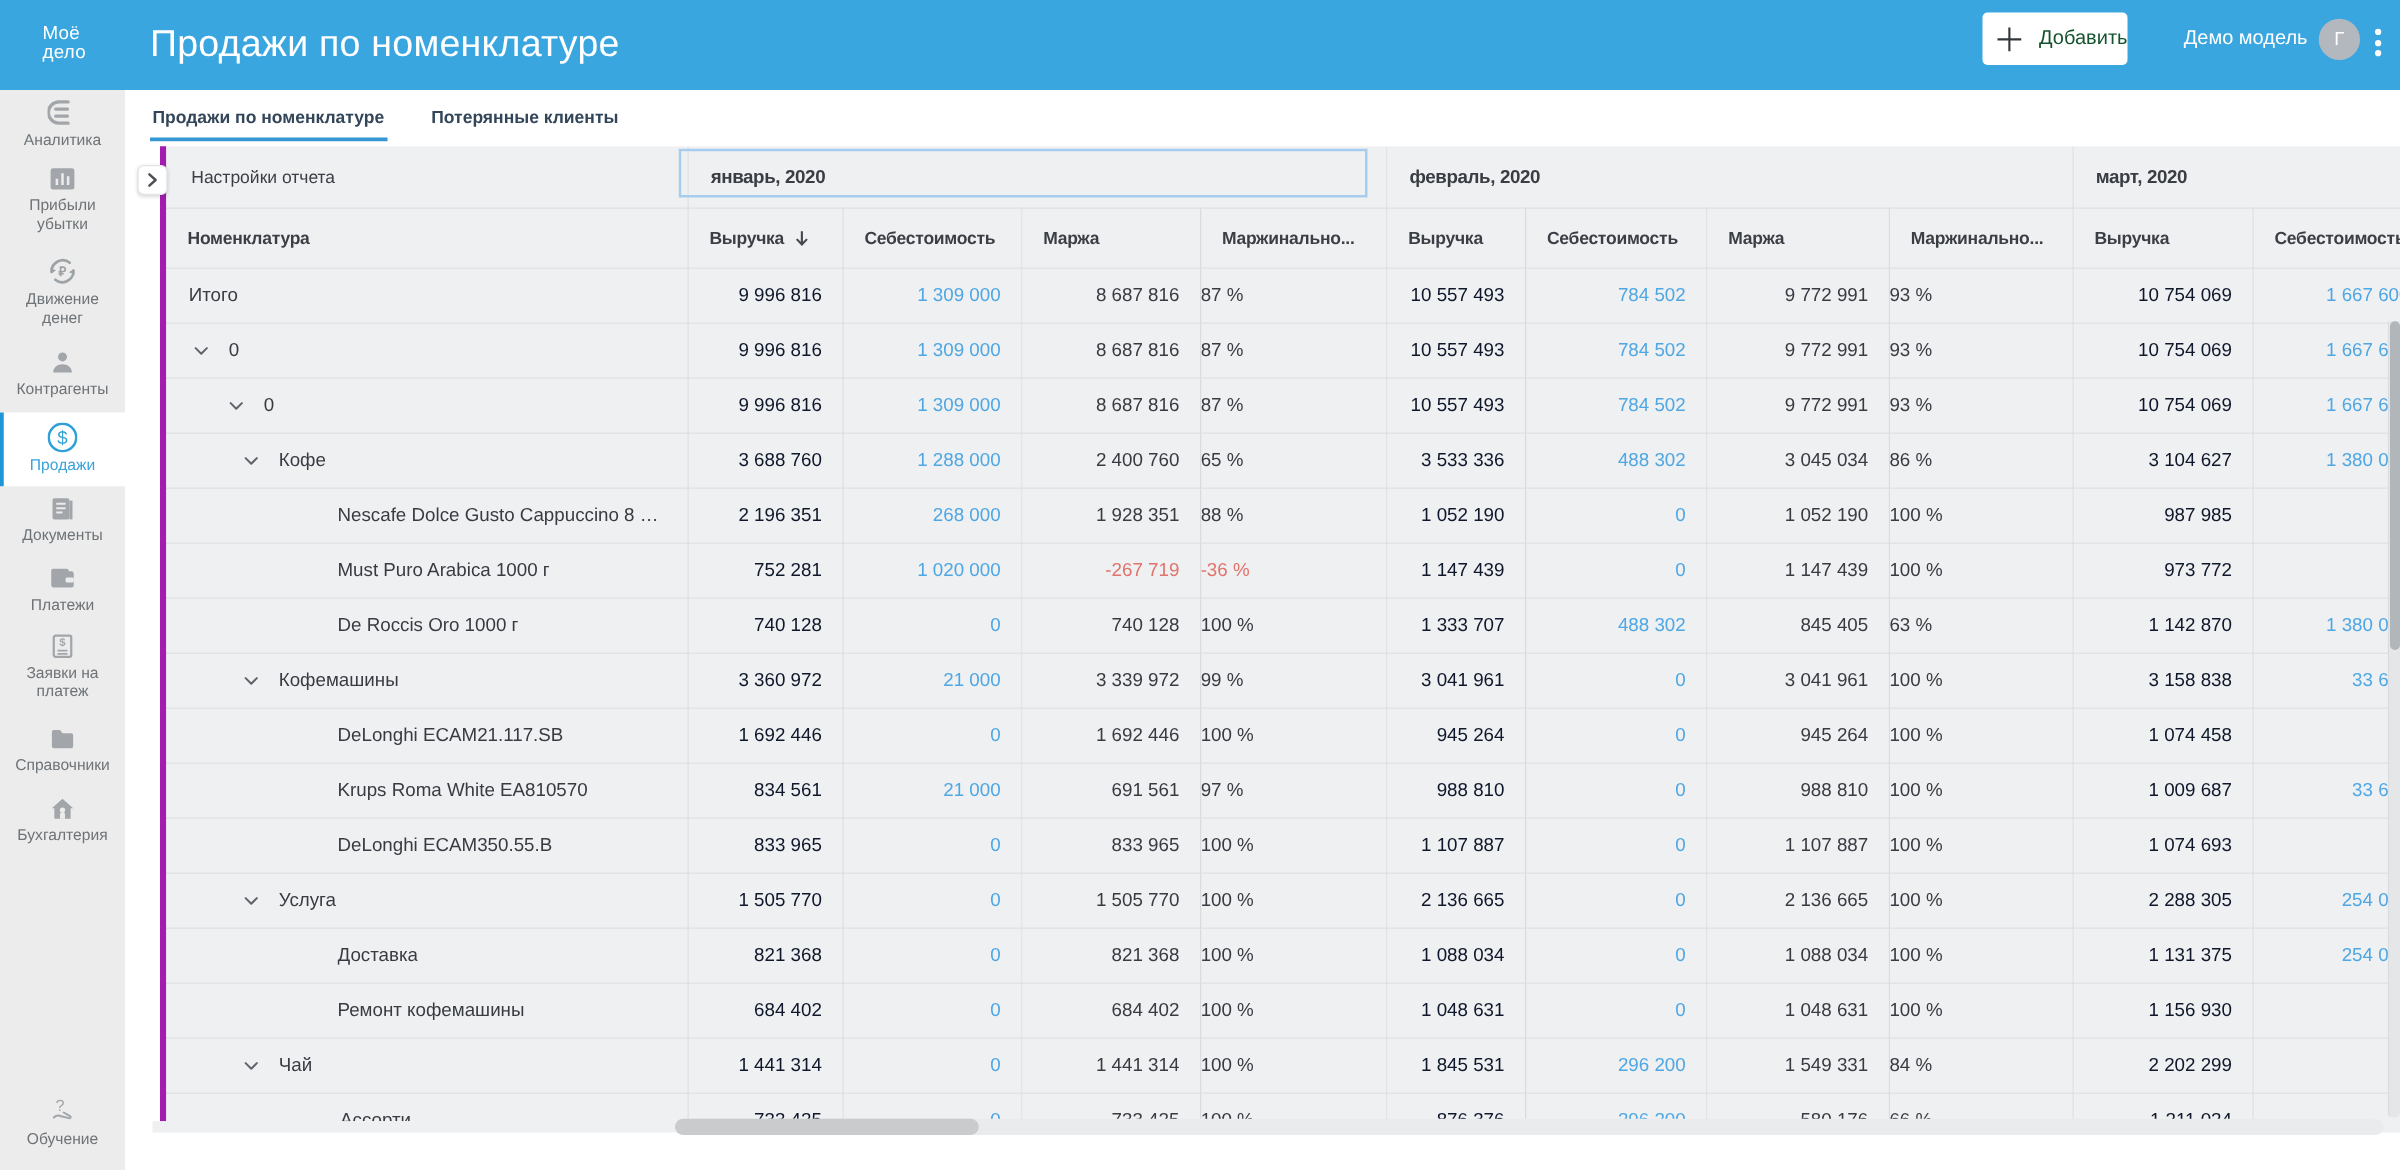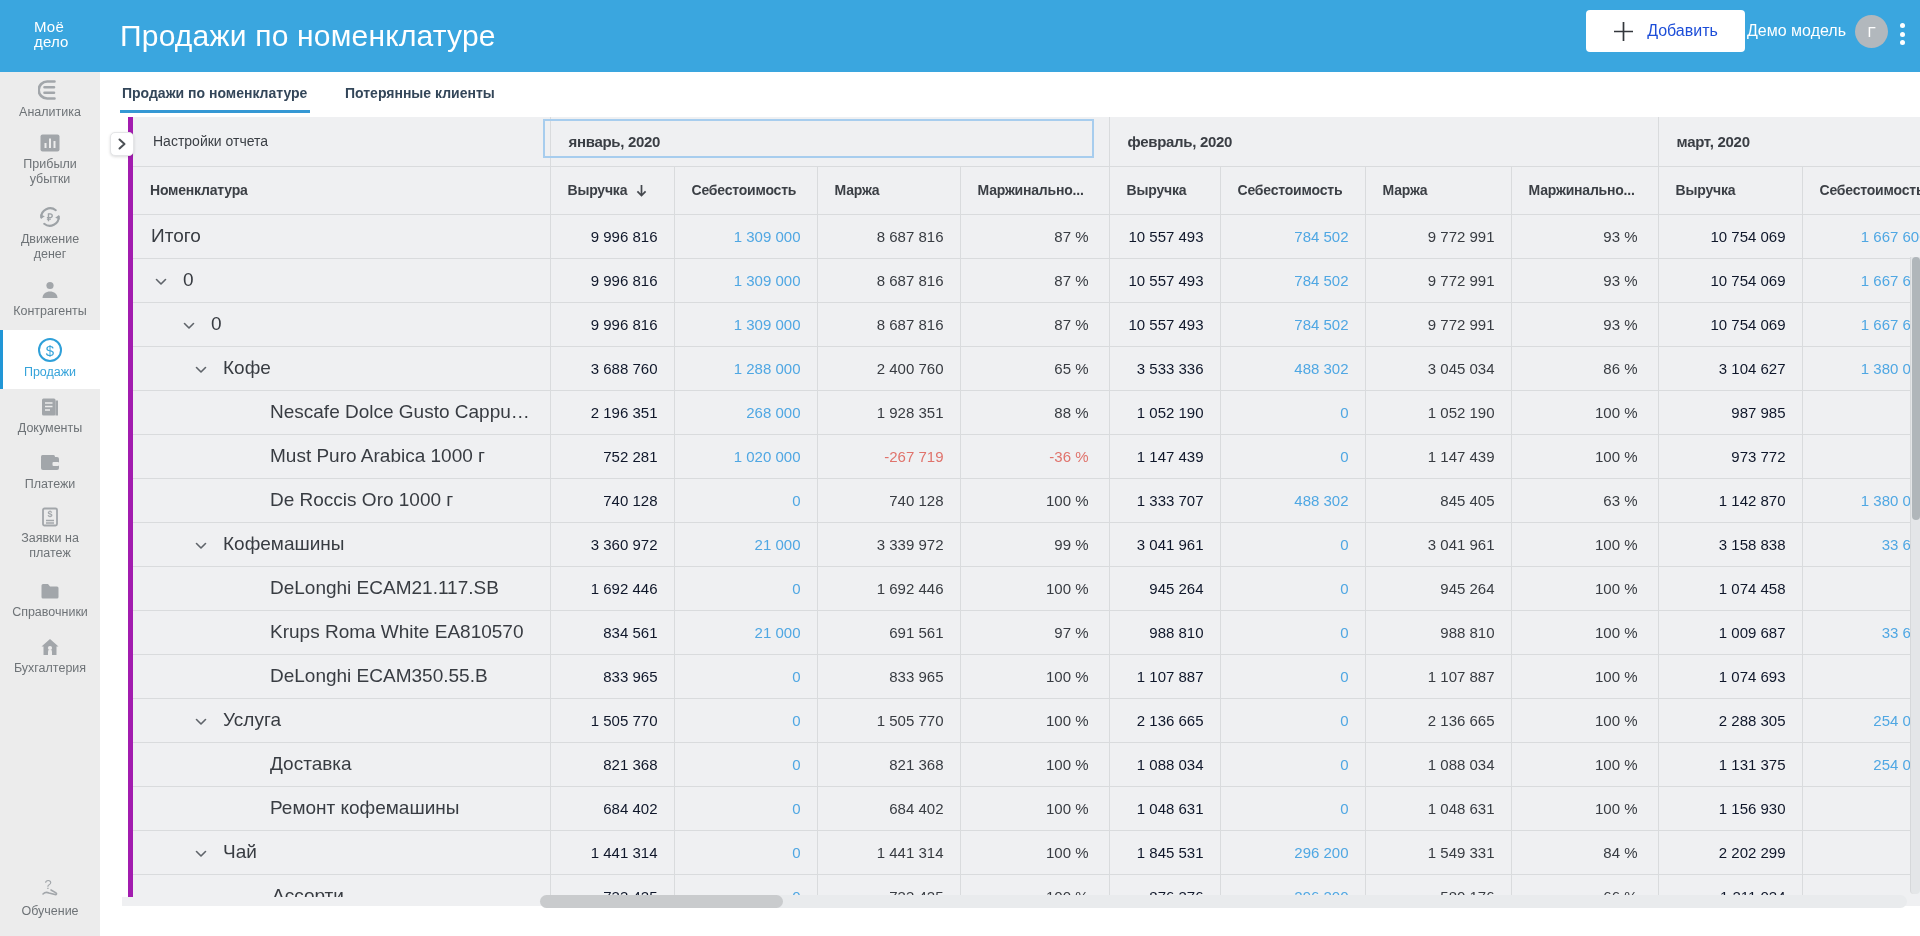--- a/index.html
+++ b/index.html
@@ -3,22 +3,22 @@
 <title>Продажи по номенклатуре</title>
 <style>
 *{margin:0;padding:0;box-sizing:border-box}
 html,body{width:1920px;height:936px;overflow:hidden;background:#fff;
  font-family:"Liberation Sans",sans-serif;-webkit-font-smoothing:antialiased}
 
 #topbar{position:absolute;left:0;top:0;width:1920px;height:72px;background:#3aa6df}
 #logo{position:absolute;left:34px;top:19px;color:#fff;font-weight:normal;
  font-size:15px;line-height:15px;letter-spacing:.2px}
 #title{position:absolute;left:120px;top:19px;color:#fff;font-size:30px;line-height:34px;font-weight:400;letter-spacing:.2px}
-#addbtn{position:absolute;left:1586px;top:10px;width:159px;height:42px;background:#fff;border-radius:4px;
- display:flex;align-items:center;justify-content:center;gap:13px;color:#1d4ed8;font-size:16px}
+#addbtn{position:absolute;left:1586px;top:10px;width:116px;height:42px;background:#fff;border-radius:4px;
+ display:flex;align-items:center;justify-content:flex-end;gap:13px;color:#14532d;font-size:16px}
 #demo{position:absolute;right:74px;top:22px;color:#fff;font-size:16px}
 #avatar{position:absolute;left:1855px;top:15px;width:33px;height:33px;border-radius:50%;background:#b2b8bd;
  color:#fff;font-size:15px;display:flex;align-items:center;justify-content:center}
 #dots{position:absolute;left:1900px;top:23px;display:flex;flex-direction:column;gap:3.5px}
 #dots i{width:5px;height:5px;border-radius:50%;background:#fff}
 
 #side{position:absolute;left:0;top:72px;width:100px;height:864px;background:#ececec}
 .sitem{position:absolute;left:0;width:100px;text-align:center;color:#6e7377;font-size:12.5px;line-height:14.5px}
 .sitem svg{display:block;margin:0 auto 3px}
 .active-bg{position:absolute;left:0;top:258px;width:100px;height:59px;background:#fff}
@@ -39,24 +39,24 @@
 tr.hrow{height:48px}
 tr.drow{height:44px}
 tr.hrow td{font-weight:bold;font-size:14px;letter-spacing:-0.2px;padding-left:17px;color:#3b3f45}
 td.mcell{font-weight:bold;font-size:15px;letter-spacing:-0.3px;padding-left:18px;color:#3a3e44}
 td.c0{padding-left:18px;text-overflow:ellipsis}
 td.l1{padding-left:22px}
 td.l2{padding-left:50px}
 td.l3{padding-left:62px}
 td.l4{padding-left:137px}
 .chev{margin-right:16px;vertical-align:0px}
-.nm{font-size:19px}
+.nm{font-size:15px}
 td.l4 .nm{display:inline-block;max-width:260px;overflow:hidden;text-overflow:ellipsis;vertical-align:middle}
 td.n{text-align:right;padding-right:16px}
-td.p{text-align:right;padding-right:20px}
+td.p{text-align:left;padding-right:20px}
 td.g{color:#0f172a}
 td.b{color:#4fa7e3}
 td.k{color:#383c42}
 td.r{color:#e0736c}
 #janbox{position:absolute;left:543px;top:119px;width:551px;height:39px;border:2px solid #a7cdee;background:transparent}
 #setbtn{position:absolute;left:110px;top:132px;width:24px;height:24px;background:#fff;border:1px solid #e4e5e7;
  border-radius:5px;box-shadow:0 1px 3px rgba(0,0,0,.14);display:flex;align-items:center;justify-content:center}
 
 #vsb-track{position:absolute;left:1910px;top:257px;width:10px;height:637px;background:#e4e6e8;border-left:1px solid #d6d8da;border-radius:0 0 4px 4px}
 #bstrip{position:absolute;left:122px;top:897px;width:1798px;height:9px;background:#eff0f2}

